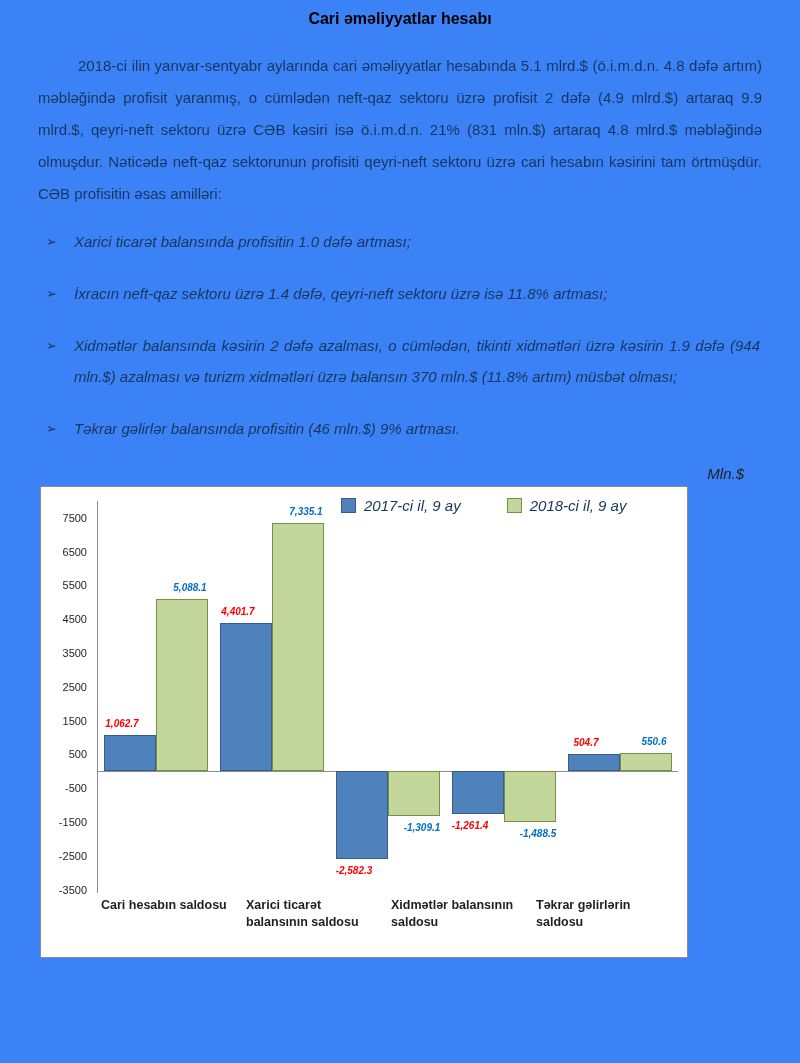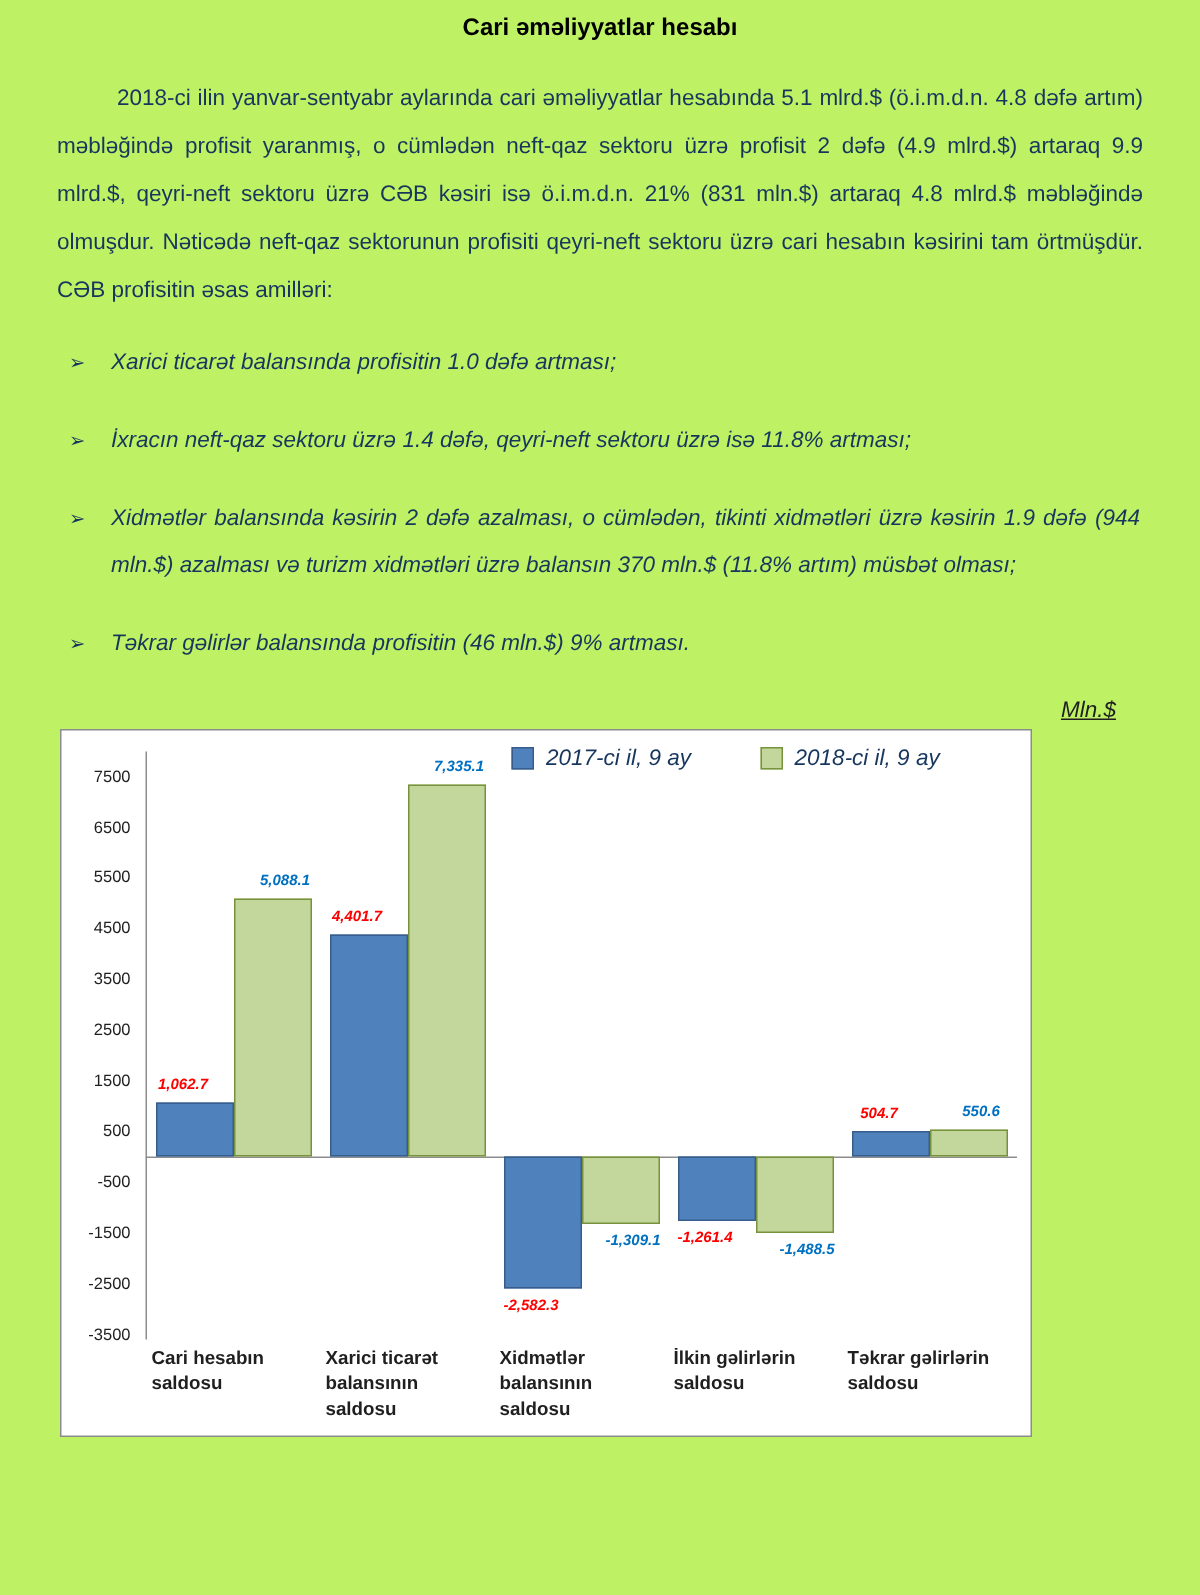--- a/index.html
+++ b/index.html
@@ -1,19 +1,19 @@
 <!DOCTYPE html>
 <html><head>
 <meta charset="utf-8">
 <style>
   html,body{margin:0;padding:0;background:#ffffff;}
   .page{
     position:relative;
     width:800px;height:1063px;
-    background:#bef264;
+    background:#3b82f6;
     font-family:"Liberation Sans", sans-serif;
     overflow:hidden;
   }
   .title{
     margin:10px 40px 0;
     text-align:center;
     font-size:16px;
     font-weight:bold;
     color:#000000;
   }
@@ -44,21 +44,20 @@
     flex:1;
     font-style:italic;
     text-align:justify;
   }
   .unit{
     margin:16px 56px 4px 0;
     text-align:right;
     font-style:italic;
     font-size:15px;
     color:#1f1f1f;
-    text-decoration:underline;
   }
   .chart{
     position:relative;
     margin-left:40px;
     width:648px;height:472px;
     border:1px solid #8c8c8c;
     background:#ffffff;
     box-sizing:border-box;
   }
   .legend{
@@ -209,18 +208,17 @@
         <div class="bar-label" style="color: rgb(0, 112, 192); left: 279px; width: 90px; top: 317.583px;">-1,309.1</div>
         <div class="bar" style="left: 406px; top: 270.345px; width: 52px; height: 50.301px; background: rgb(195, 214, 155); border: 1px solid rgb(118, 146, 60);"></div>
         <div class="bar-label" style="color: rgb(0, 112, 192); left: 395px; width: 90px; top: 323.646px;">-1,488.5</div>
         <div class="bar" style="left: 522px; top: 251.738px; width: 52px; height: 18.6065px; background: rgb(195, 214, 155); border: 1px solid rgb(118, 146, 60);"></div>
         <div class="bar-label" style="color: rgb(0, 112, 192); left: 511px; width: 90px; top: 231.738px;">550.6</div>
       </div>
     <div class="cats" id="cats">
         <div class="cat">Cari hesabın saldosu</div>
         <div class="cat">Xarici ticarət balansının saldosu</div>
         <div class="cat">Xidmətlər balansının saldosu</div>
-        <div class="cat">İlkin gəlirlərin saldosu</div>
         <div class="cat">Təkrar gəlirlərin saldosu</div>
       </div>
   </div>
 
 </div>
 
 </body></html>

